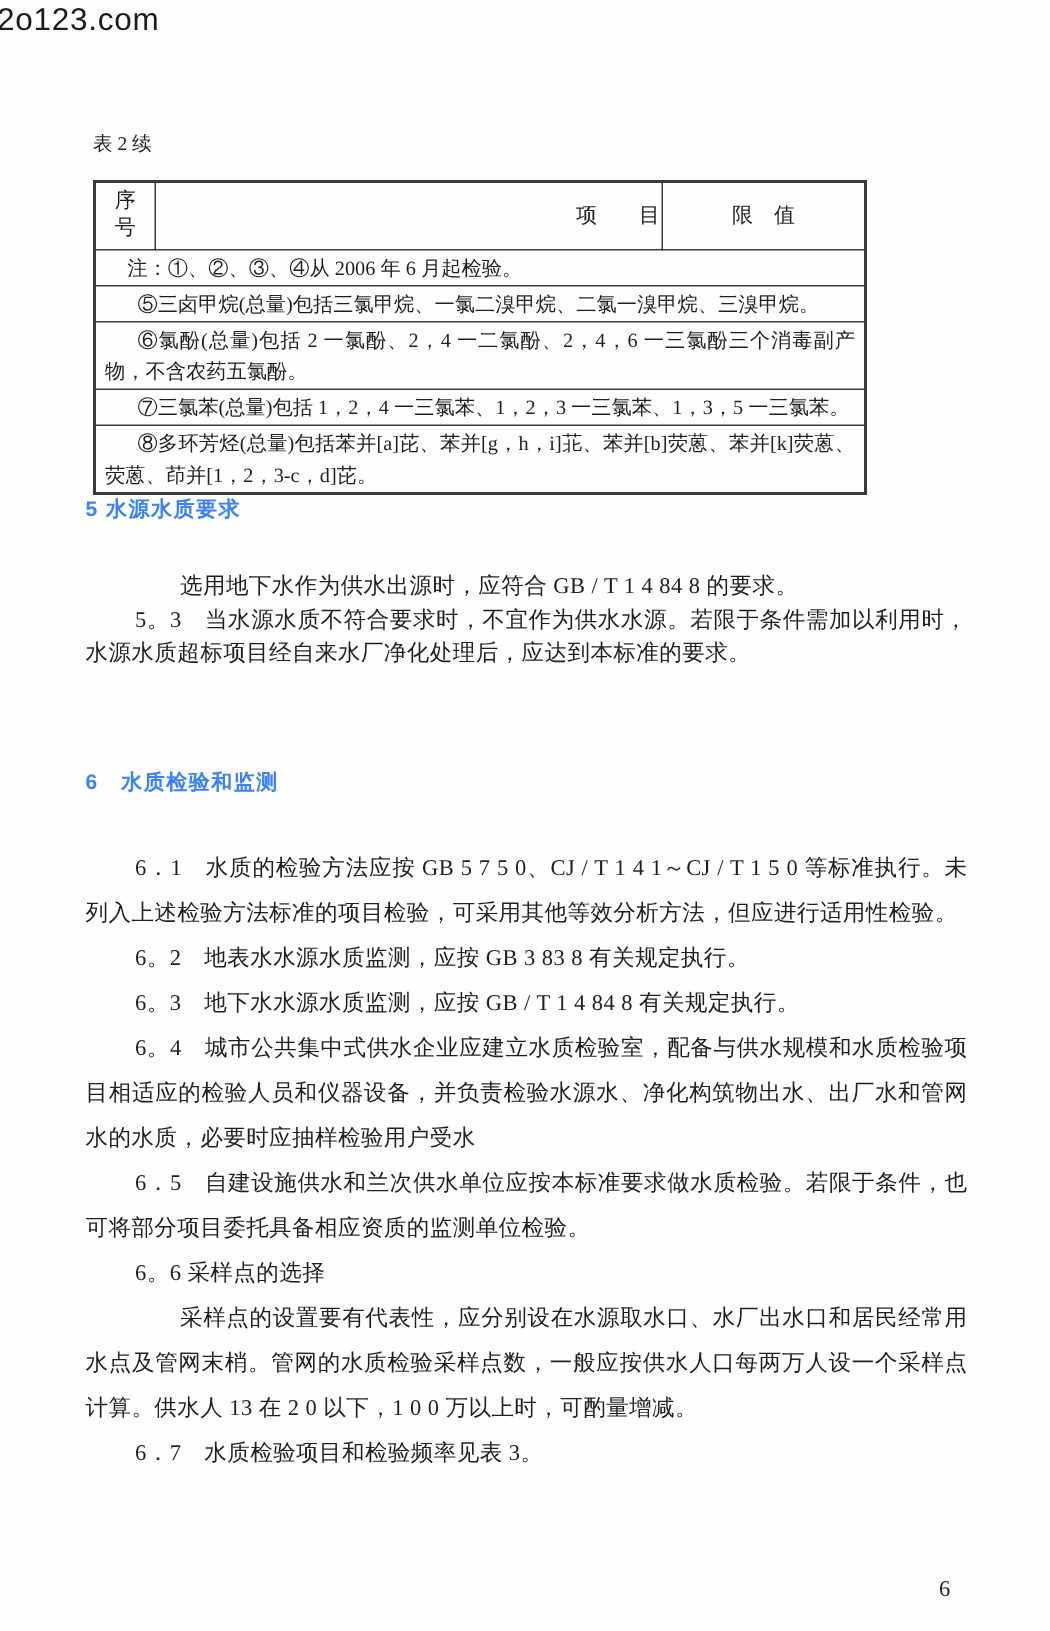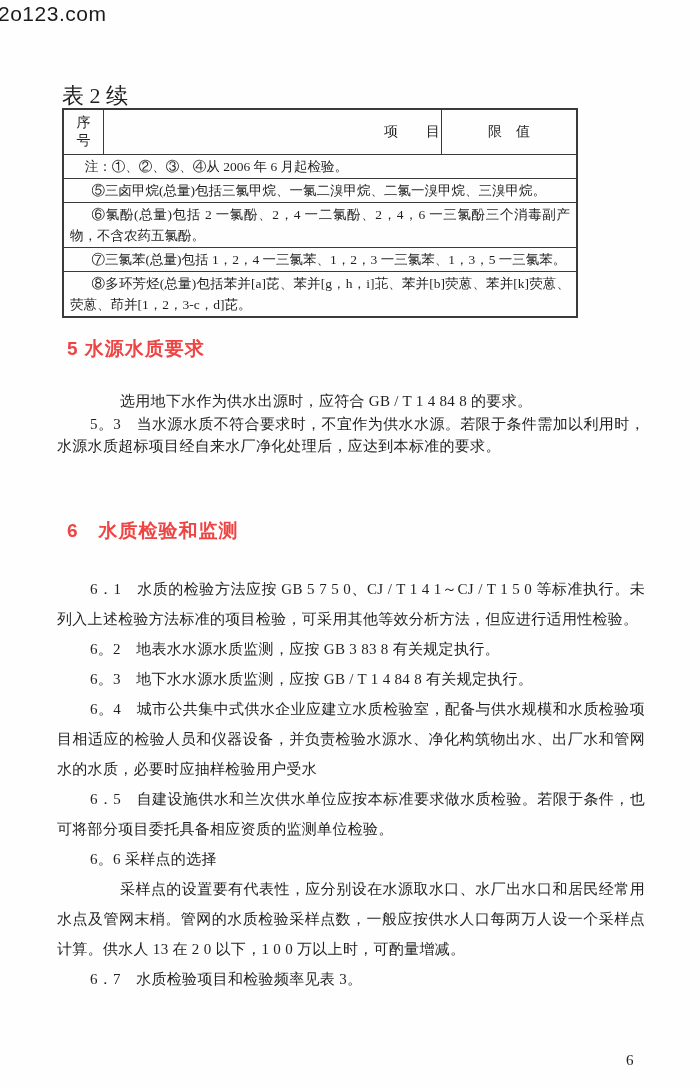--- a/index.html
+++ b/index.html
@@ -15,21 +15,21 @@
   .watermark {
     position: absolute;
     left: -2px;
     top: 2px;
     font-family: "Liberation Sans", "DejaVu Sans", sans-serif;
     font-size: 21px;
     color: #1c1c1c;
     letter-spacing: 0.5px;
   }
   .table-block { position: absolute; left: 62px; top: 86px; width: 504px; }
-  .tbl-caption { font-size: 22px; line-height: 20px; margin-bottom: 2px; }
+  .tbl-caption { font-size: 13px; line-height: 20px; margin-bottom: 14px; }
   table.tbl {
     border-collapse: collapse;
     width: 504px;
     table-layout: fixed;
     font-size: 13.5px;
   }
   table.tbl th, table.tbl td {
     border: 1px solid #3a3a3a;
     font-weight: normal;
     vertical-align: middle;
@@ -44,27 +44,27 @@
     line-height: 21px;
     text-indent: 1.6em;
     text-align: justify;
   }
   td.note-first { text-indent: 1.1em; height: 21px; }
   td.single { height: 21px; }
   .sec { position: absolute; left: 57px; width: 588px; }
   .sec-5 { top: 326px; }
   .sec-6 { top: 508px; }
   .sec h2 {
-    margin: 10px;
+    margin: 0;
     font-family: "Liberation Sans", "DejaVu Sans", sans-serif;
-    font-size: 19px;
+    font-size: 14px;
     font-weight: 700;
     line-height: 26px;
     letter-spacing: 1px;
-    color: #ef4444;
+    color: #3b82f6;
   }
   .paras { margin-top: 28px; }
   .sec-6 .paras { margin-top: 30px; }
   .paras p {
     margin: 0;
     font-size: 15px;
     line-height: 22.5px;
     text-align: justify;
     letter-spacing: 0.3px;
   }

